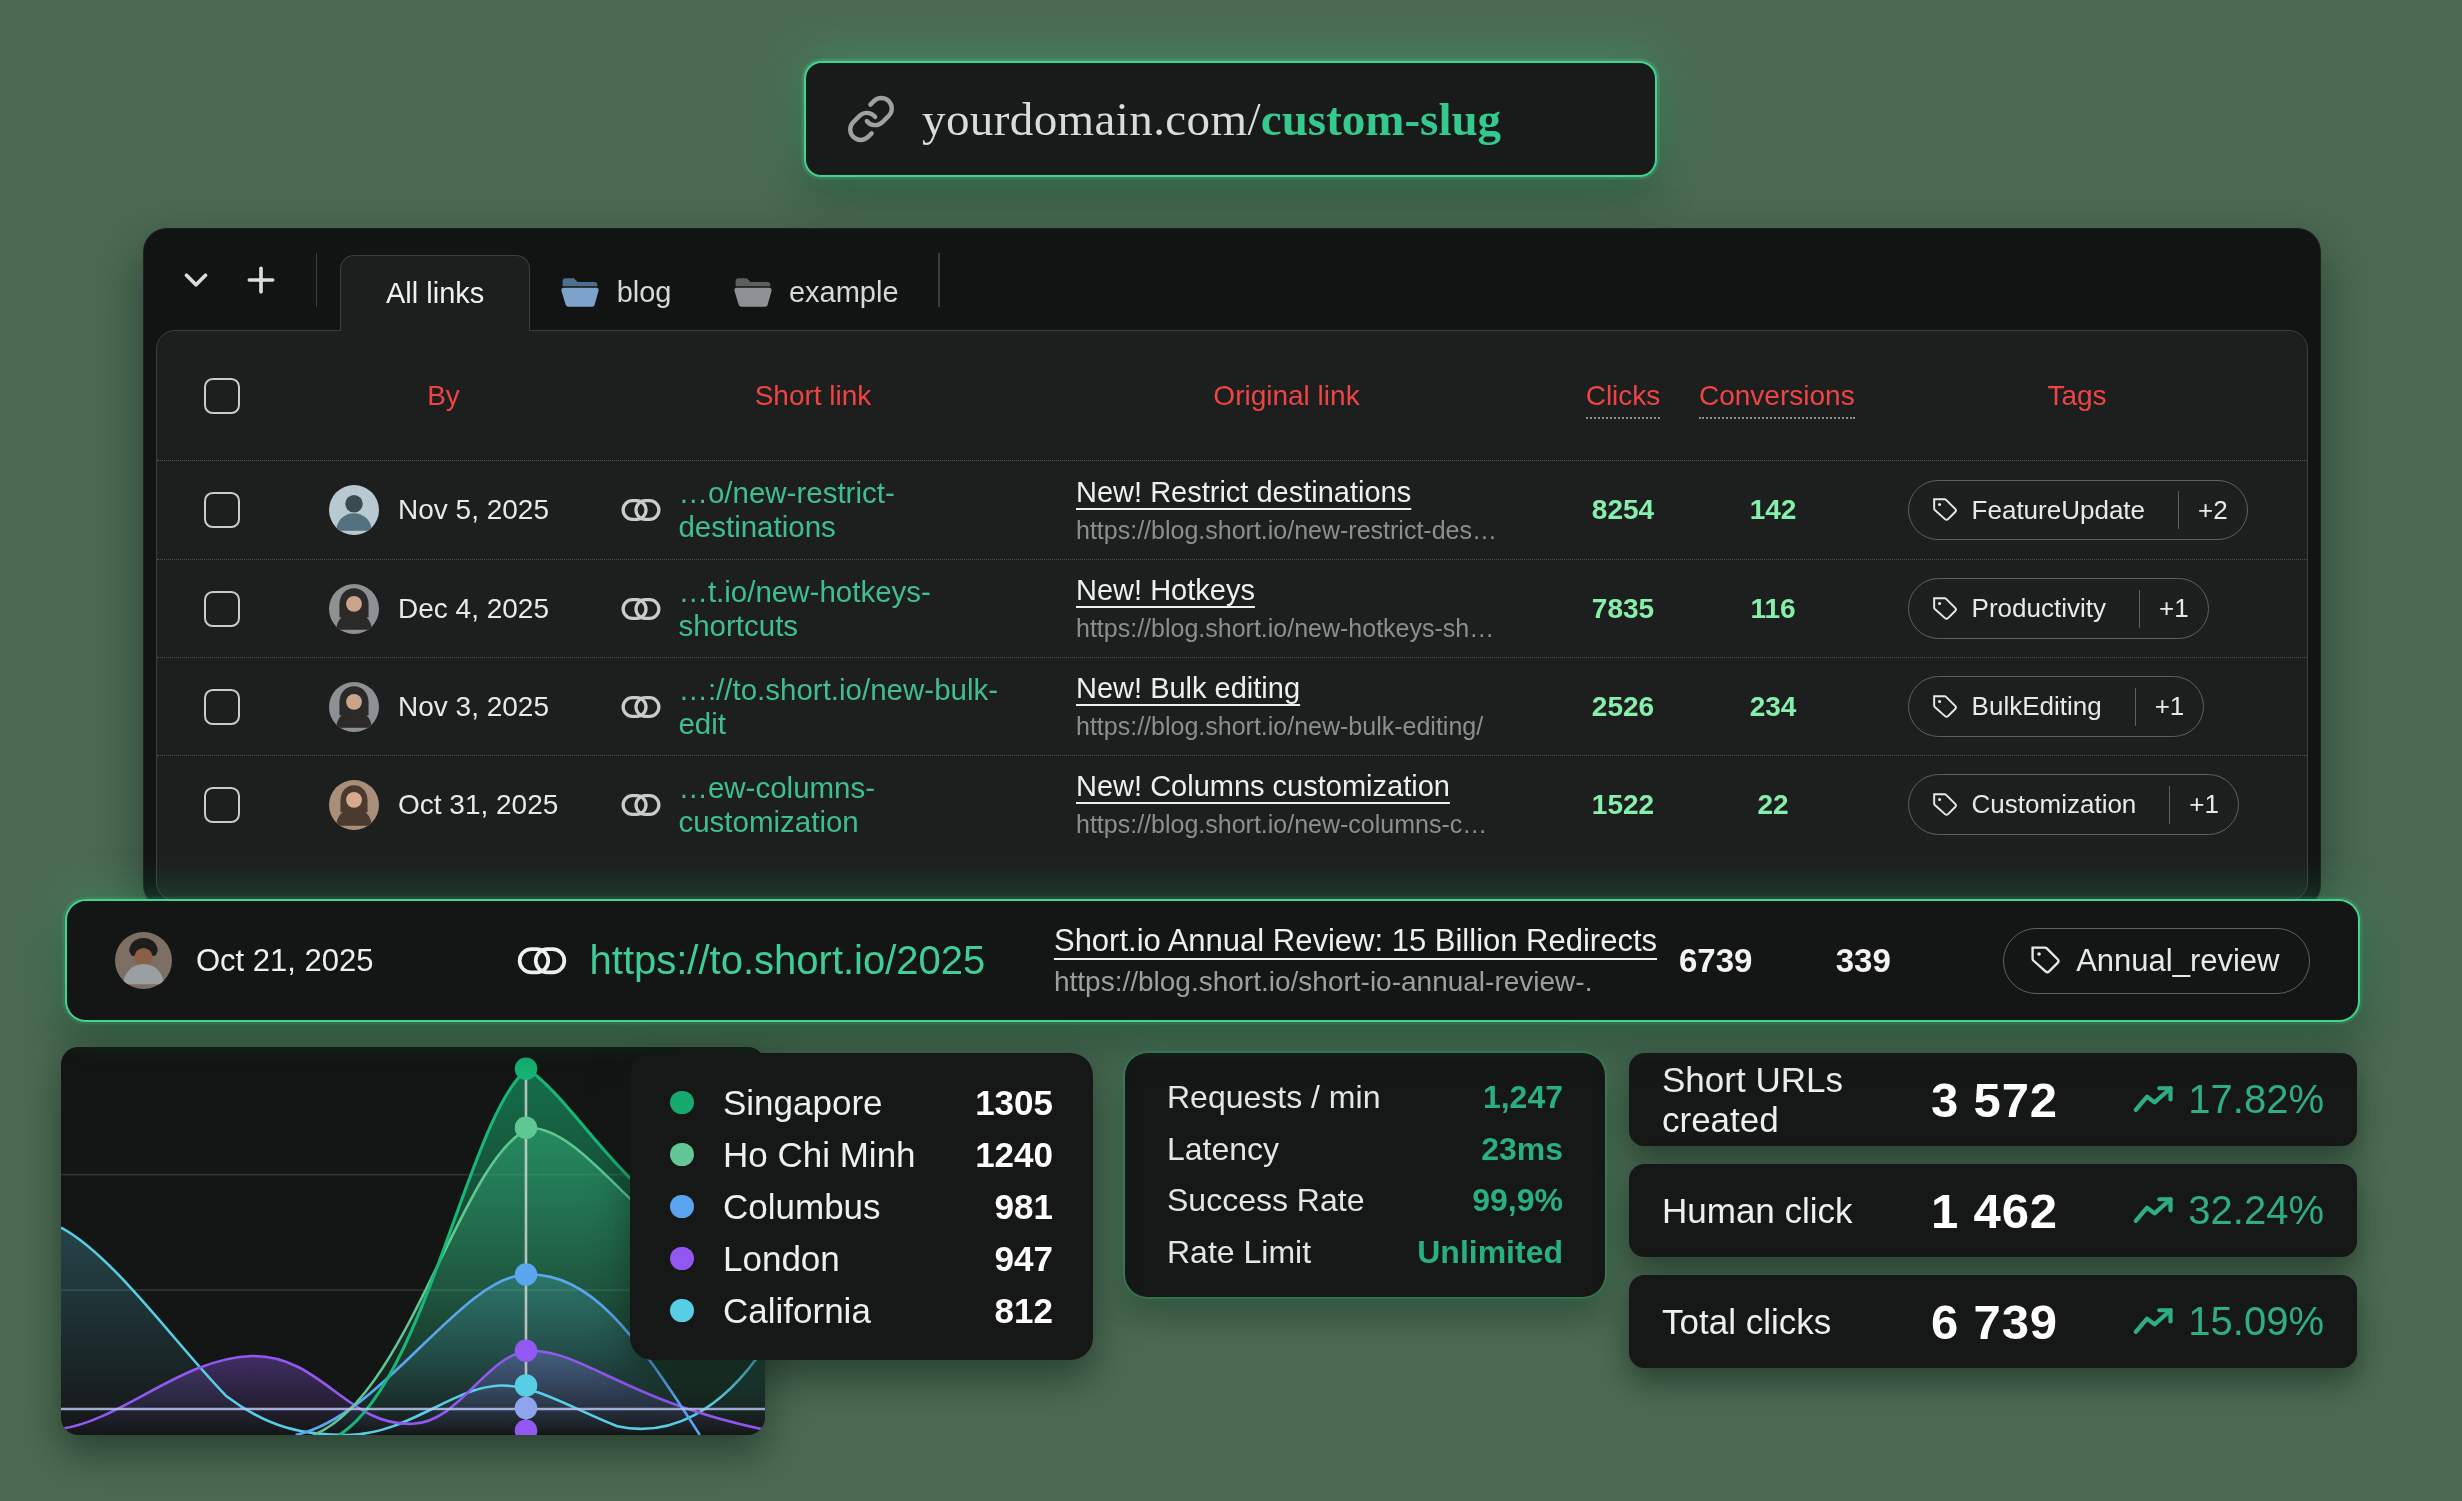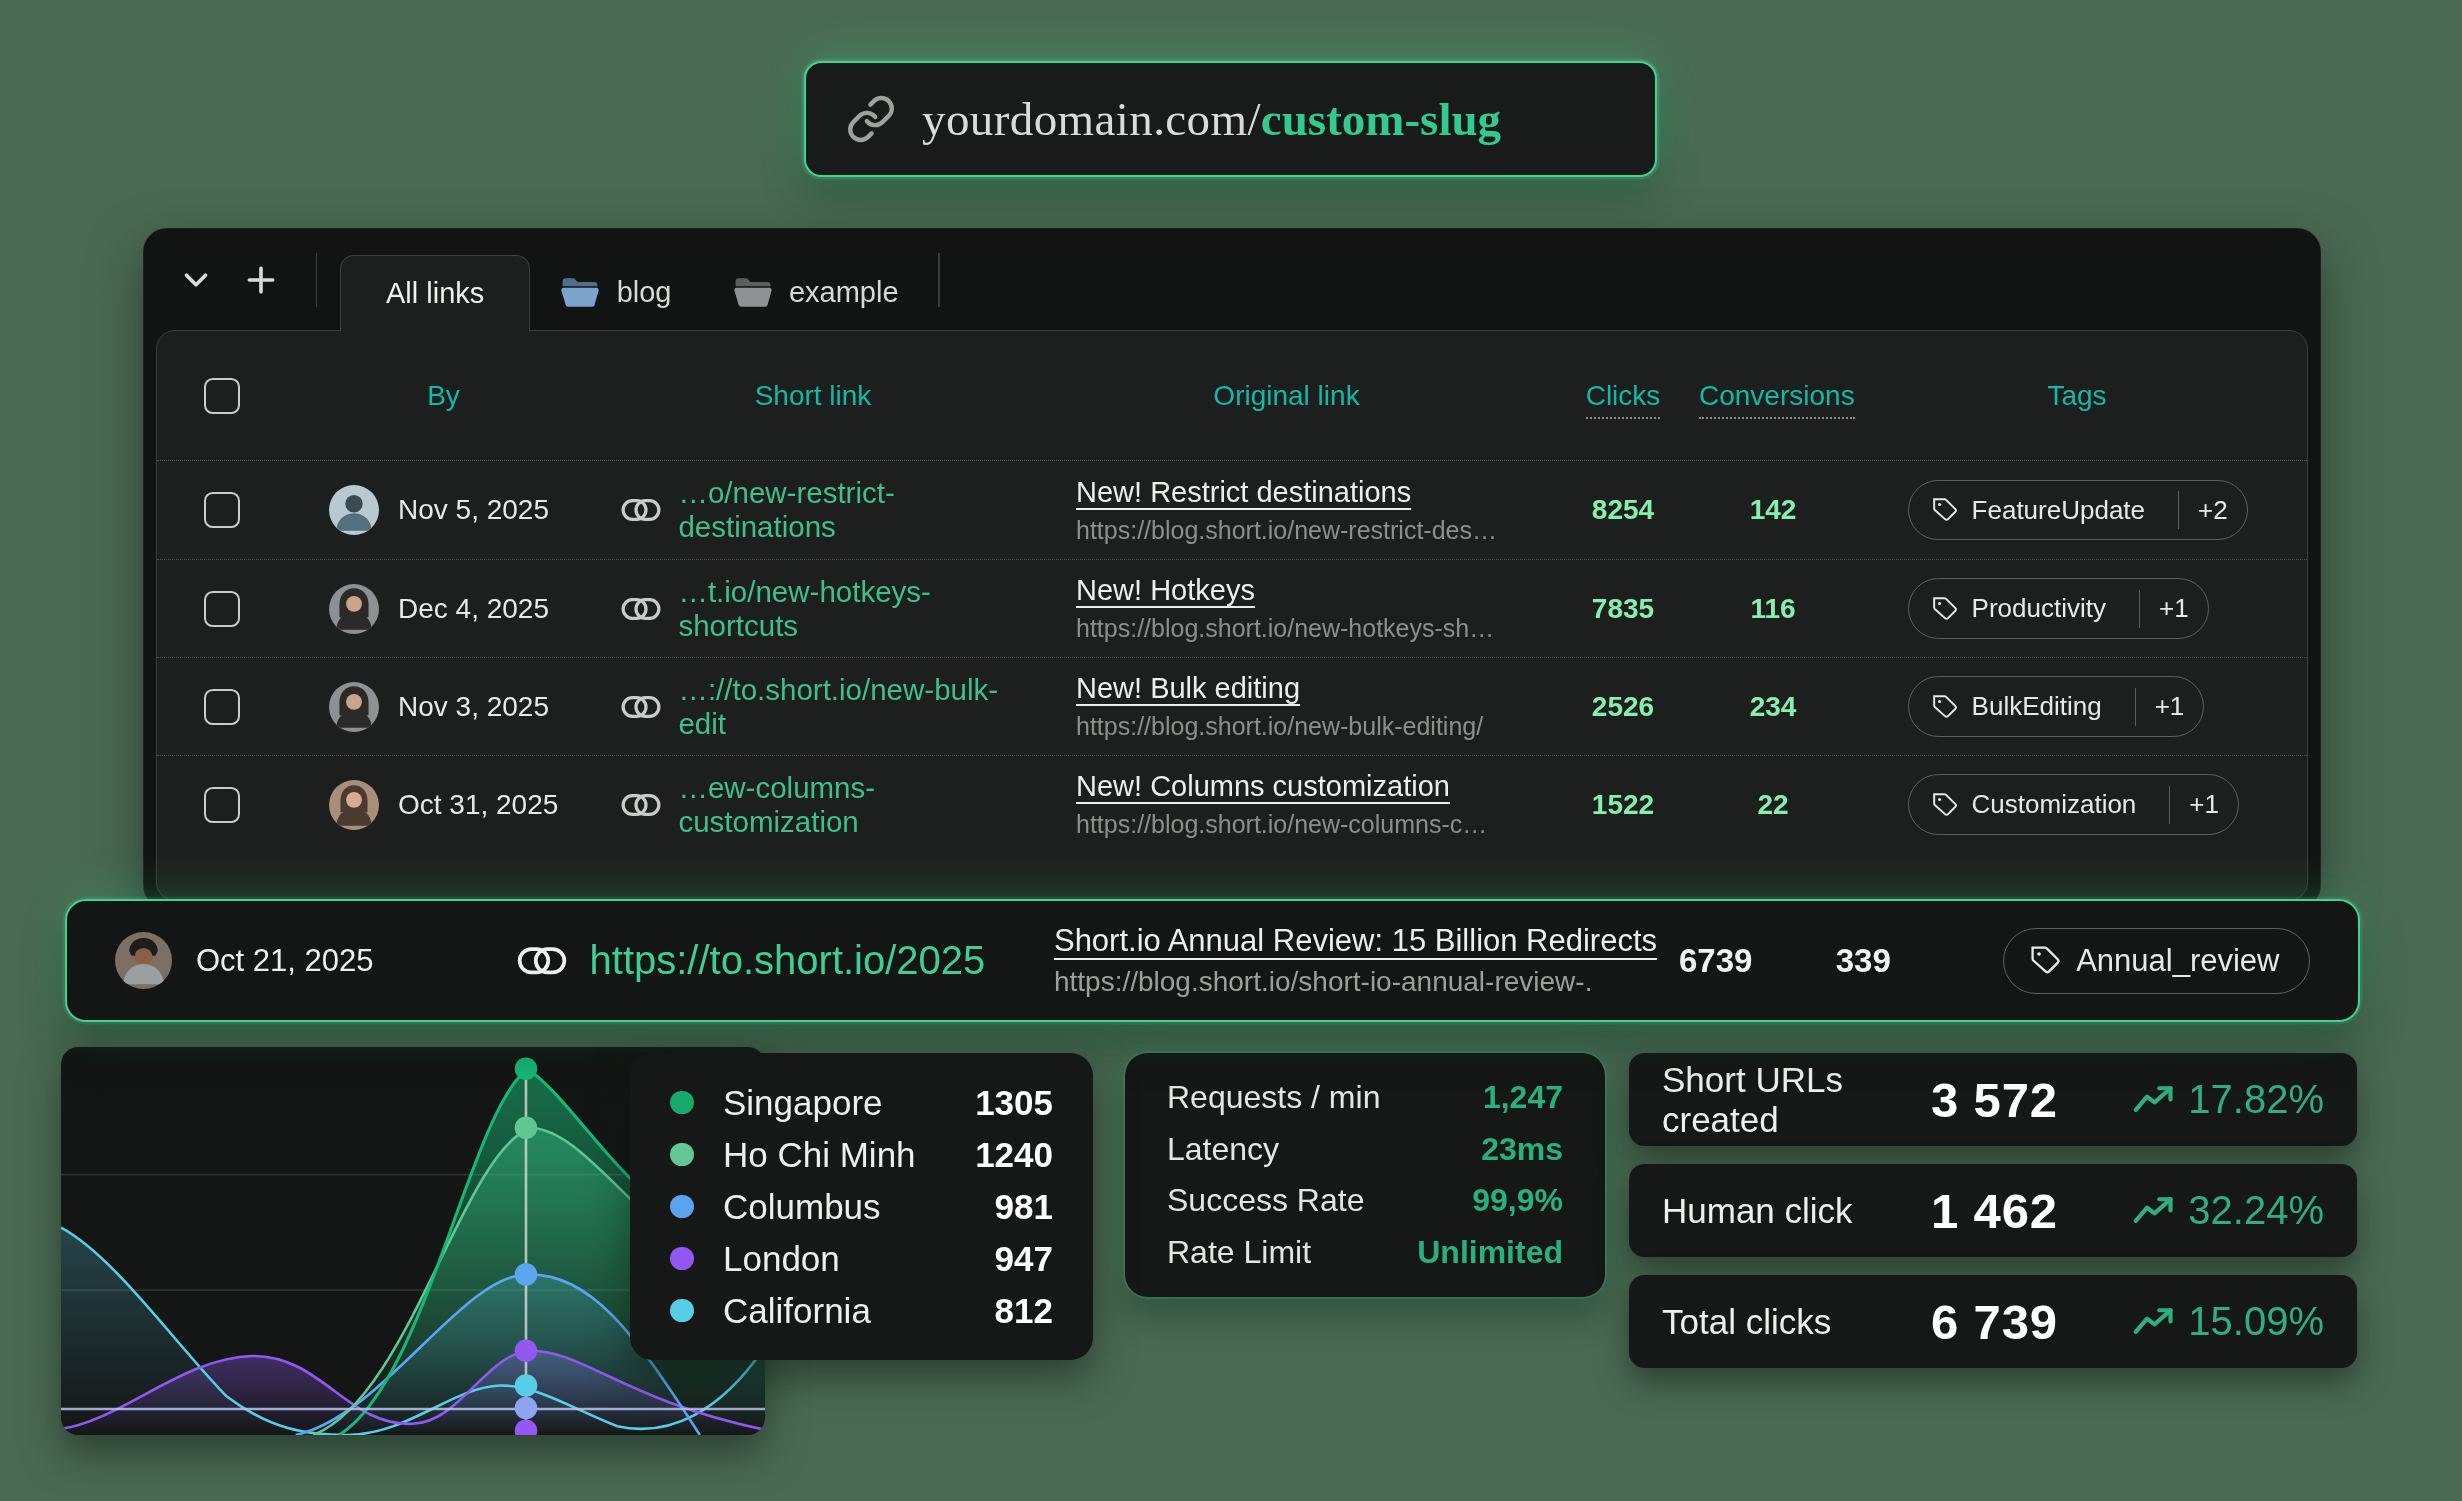--- a/index.html
+++ b/index.html
@@ -22,21 +22,21 @@
   .tabbar { height:101px; display:flex; align-items:flex-end; padding:0 0 0 33px; }
   .tabbar .tool { align-self:center; margin-right:26px; cursor:pointer; }
   .vdiv { width:1.7px; height:54px; background:#3b3e3c; align-self:center; margin:0 22.6px 0 8.7px; }
   .tab { display:flex; align-items:center; gap:17.4px; font-size:29px; color:#d6d9d6; padding:0 31px; height:76px; }
   .tab.active { background:#1d1f1e; border:0.9px solid #3c3f3d; border-bottom:none;
     border-radius:14px 14px 0 0; margin-bottom:-0.9px; z-index:2; color:#f0f2f0; padding:0 45px; }
   .content { position:absolute; left:12px; right:12px; top:101px; bottom:7px;
     background:#1d1f1e; border:0.9px solid #3c3f3d; border-radius:19px; overflow:hidden; }
 
   .thead, .trow { display:grid; grid-template-columns:130px 313px 426px 521px 152px 148px 1fr; align-items:center; }
-  .thead { height:130px; font-size:28px; color:#14b8a6; border-bottom:1.7px dotted #565a56; }
+  .thead { height:130px; font-size:28px; color:#ef4444; border-bottom:1.7px dotted #565a56; }
   .thead .c { text-align:center; }
   .dotted { border-bottom:2.6px dotted #8b908b; padding-bottom:6px; cursor:pointer; }
   .trow { height:98px; }
   .trow + .trow { border-top:1.7px dotted #4e524f; }
   .cell-cb { display:flex; justify-content:center; }
   .checkbox { width:36px; height:36px; border:2.6px solid #c9ccc9; border-radius:8.7px; background:transparent; cursor:pointer; }
   .cell-by { display:flex; align-items:center; gap:19px; padding-left:42px; font-size:28px; color:#e8eae8; }
   .avatar { width:50px; height:50px; border-radius:50%; overflow:hidden; flex:none; }
   .cell-sl { display:flex; align-items:center; gap:17.4px; padding-left:21px; color:#3fbf8d; font-size:29.5px; }
   .cell-ol { padding-left:50px; }

